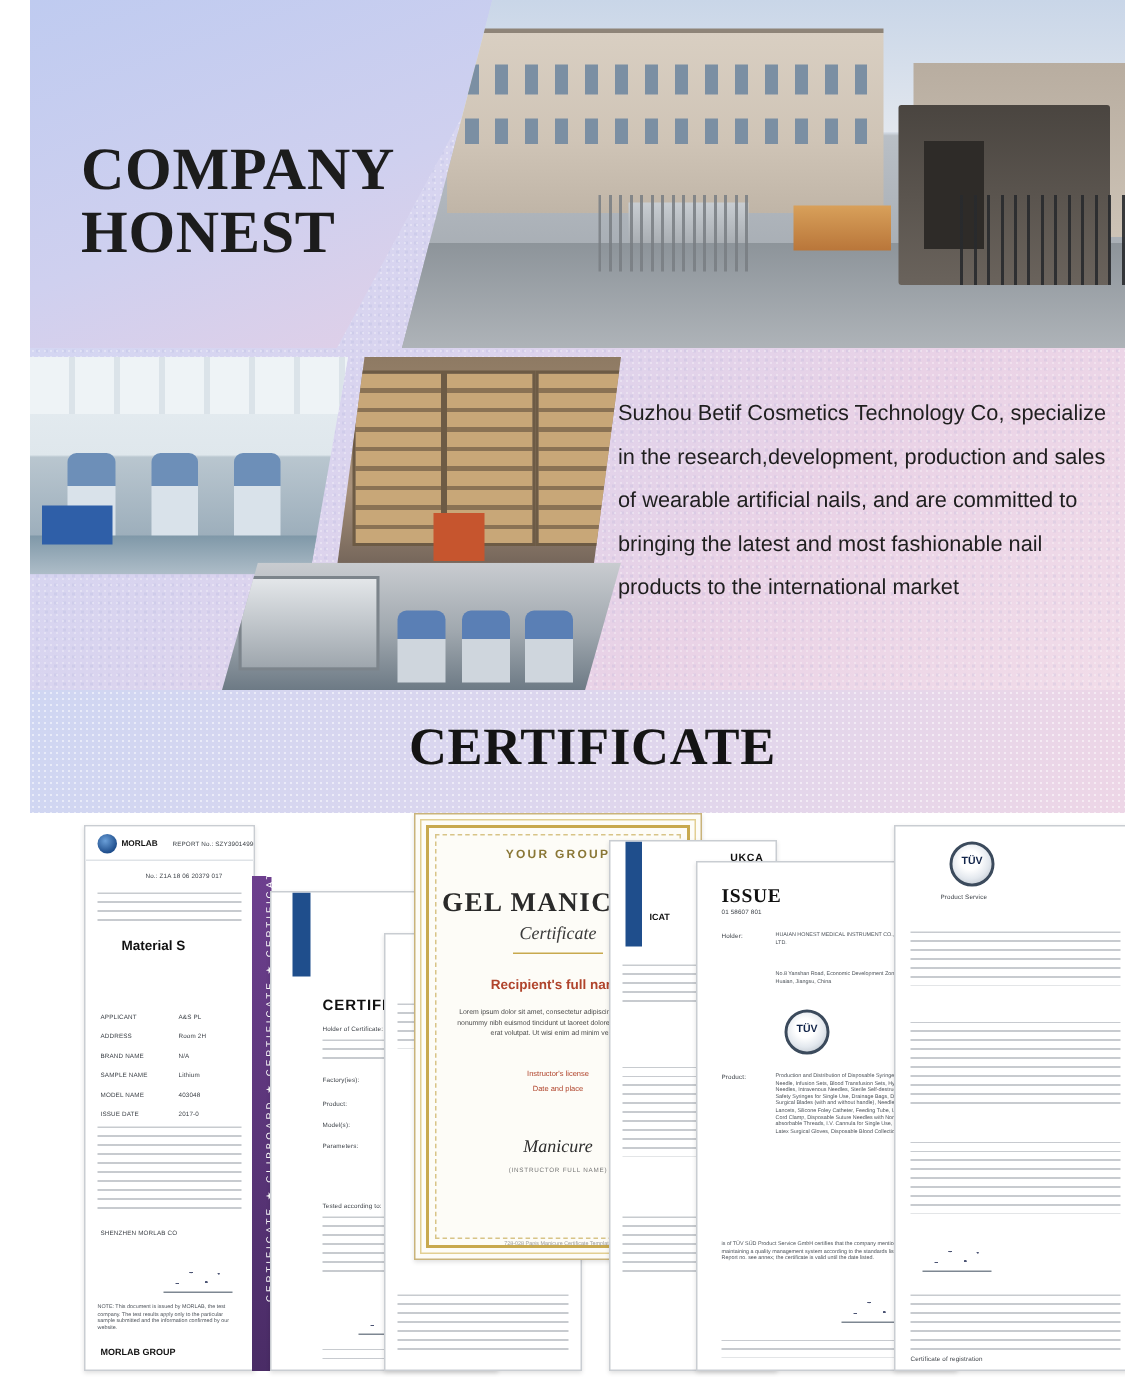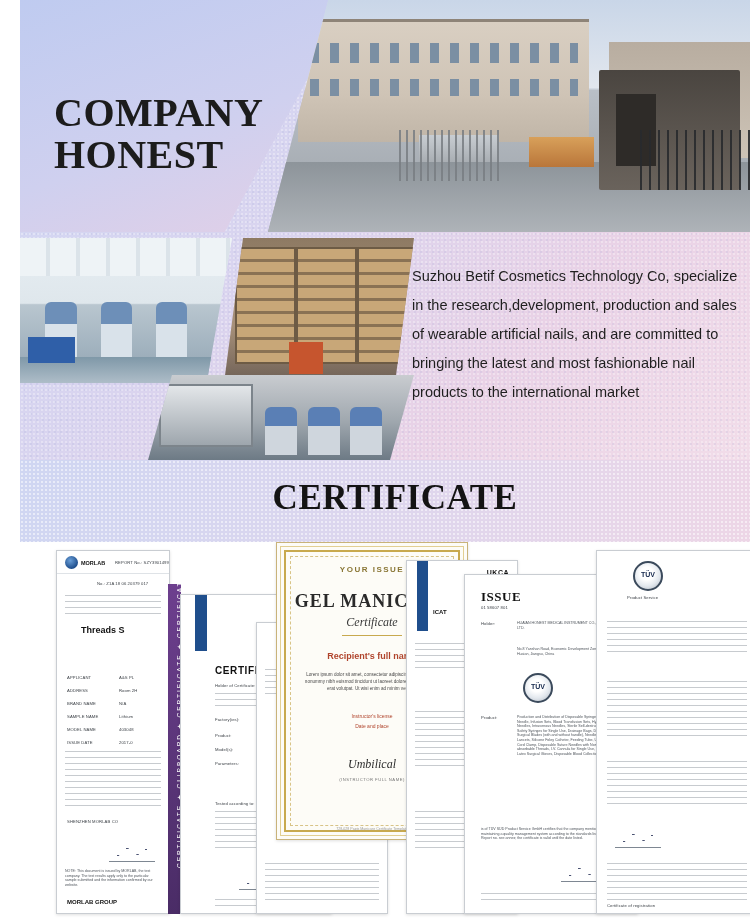--- a/index.html
+++ b/index.html
@@ -481,21 +481,21 @@
   </div>
 
   <div class="cert-area">
 
     <div class="doc" id="doc1">
       <div class="band"></div>
       <div class="hdr-logo" style="left:8px; top:5px; width:13px; height:13px;"></div>
       <div class="label" style="left:24px; top:9px; font-size:5.5px;">MORLAB</div>
       <div class="tiny" style="left:58px; top:9px;">REPORT No.: SZY39014990'1</div>
       <div class="tiny" style="left:40px; top:30px;">No.: Z1A 18 06 20379 017</div>
-      <div class="label" style="left:24px; top:74px; font-size:9px;">Threads S</div>
+      <div class="label" style="left:24px; top:74px; font-size:9px;">Material S</div>
       <div class="lines" style="top:44px; height:22px;"></div>
 
       <div class="tiny" style="left:10px; top:120px; line-height:13px;">APPLICANT<br>ADDRESS<br>BRAND NAME<br>SAMPLE NAME<br>MODEL NAME<br>ISSUE DATE</div>
       <div class="tiny" style="left:62px; top:120px; line-height:13px;">A&amp;S PL<br>Room 2H<br>N/A<br>Lithium<br>403048<br>2017-0</div>
       <div class="lines" style="top:200px; height:58px;"></div>
       <div class="tiny" style="left:10px; top:268px;">SHENZHEN MORLAB CO</div>
       <div class="sig-scribble" style="left:52px; top:292px;"></div>
       <div class="smalltext-block" style="left:8px; top:318px; width:96px;">NOTE: This document is issued by MORLAB, the test company. The test results apply only to the particular sample submitted and the information confirmed by our website.</div>
       <div class="label" style="left:10px; top:348px; font-size:6px;">MORLAB GROUP</div>
     </div>
@@ -525,31 +525,31 @@
 
     <div class="doc" id="doc3">
       <div class="hdr-bar" style="left:70px; top:0; width:10px; height:32px;"></div>
       <div class="lines" style="top:46px; height:30px;"></div>
       <div class="lines" style="top:240px; height:40px;"></div>
     </div>
 
     <div class="doc" id="doc4">
       <div class="ornate-frame"></div>
       <div class="ornate-inner"></div>
-      <div class="gm-logo">YOUR ISSUE</div>
+      <div class="gm-logo">YOUR GROUP</div>
       <div class="gm-title">GEL MANICURE</div>
       <div class="gm-sub">Certificate</div>
       <div class="gm-rule"></div>
       <div class="gm-recip">Recipient's full name</div>
       <div class="gm-body">Lorem ipsum dolor sit amet, consectetur adipiscing elit, sed diam nonummy nibh euismod tincidunt ut laoreet dolore magna aliquam erat volutpat. Ut wisi enim ad minim veniam.</div>
       <div class="gm-fields">
         <div>Instructor's license</div>
         <div>Date and place</div>
       </div>
-      <div class="gm-sign">Umbilical</div>
+      <div class="gm-sign">Manicure</div>
       <div class="gm-signlbl">(INSTRUCTOR FULL NAME)</div>
       <div class="gm-footer">728-028 Papis Manicure Certificate Template</div>
     </div>
 
     <div class="doc" id="doc5">
       <div class="hdr-bar" style="left:10px; top:0; width:11px; height:70px;"></div>
       <div class="label" style="left:26px; top:48px; font-size:6px;">ICAT</div>
       <div class="ukca">UKCA</div>
       <div class="lines" style="top:82px; height:28px;"></div>
       <div class="lines" style="top:150px; height:60px;"></div>

